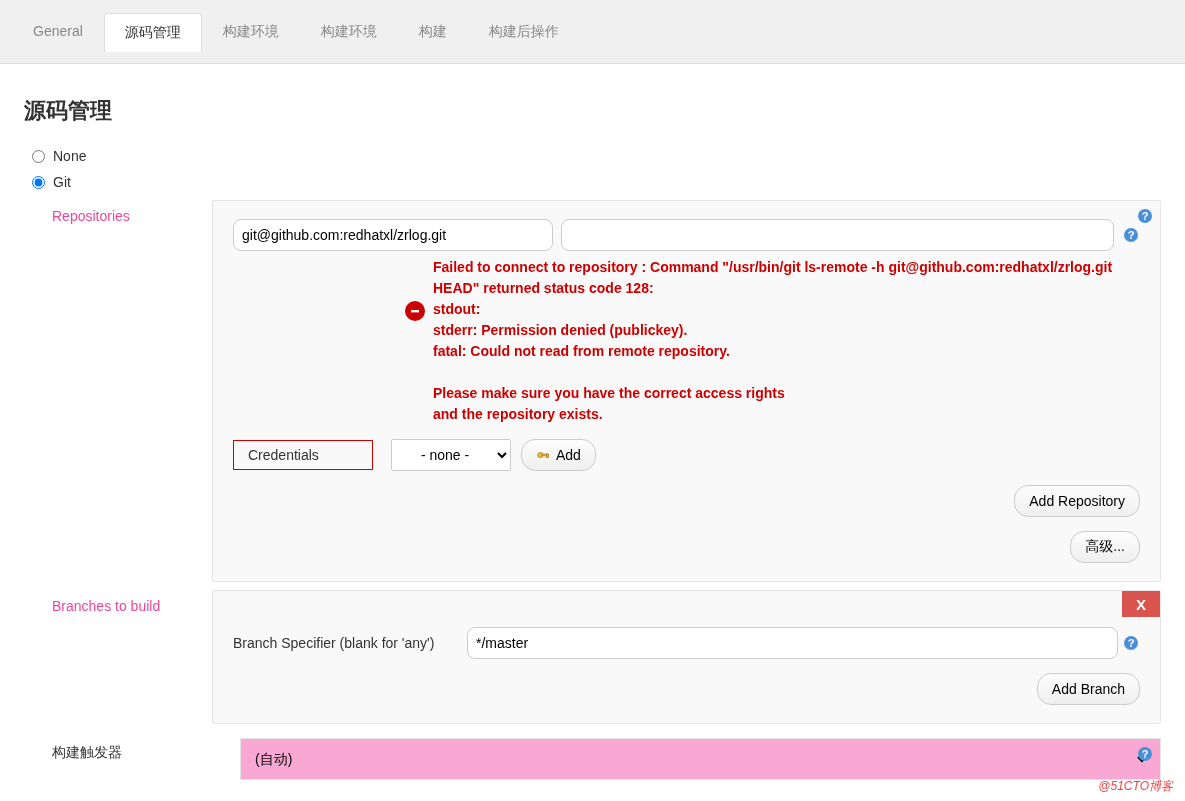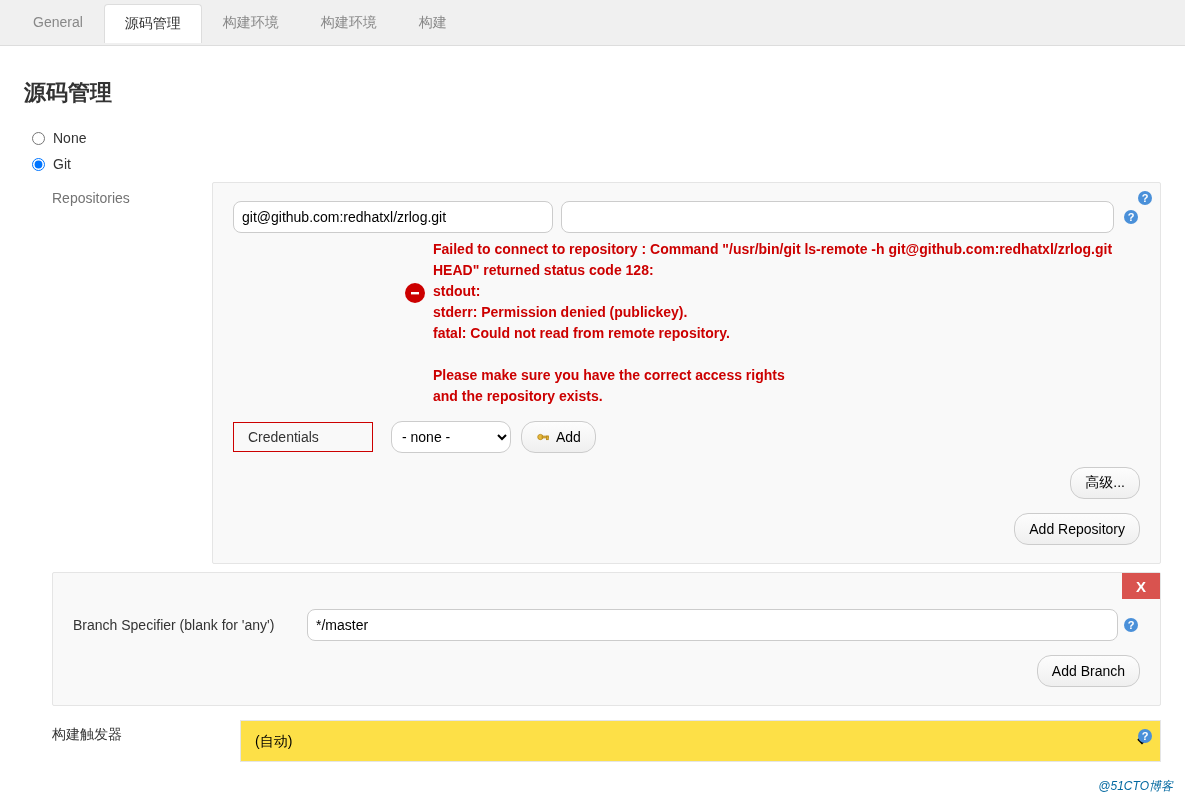--- a/index.html
+++ b/index.html
@@ -7,21 +7,21 @@
   font-family: "Helvetica Neue", Helvetica, Arial, sans-serif;
   font-size: 14px;
   color: #333;
   background: #fff;
   width: 1185px;
 }
 .tabs {
   display: flex;
   border-bottom: 1px solid #ddd;
   background: #f0f0f0;
-  padding: 3px 12px;
+  padding: 12px 12px;
   text-align: right;
 }
 .tab {
   padding: 10px 20px;
   color: #888;
   cursor: pointer;
   border: 1px solid transparent;
   border-bottom: none;
   background: transparent;
   font-size: 14px;
@@ -49,21 +49,21 @@
 .config-block { margin-left: 28px; }
 .row {
   display: flex;
   align-items: flex-start;
   margin: 8px 0;
 }
 .row-label {
   width: 160px;
   padding-top: 8px;
   font-size: 14px;
-  color: #737373;
+  color: #ec4899;
 }
 .group-panel {
   flex: 1;
   background: #f9f9f9;
   border: 1px solid #e5e5e5;
   border-radius: 2px;
   padding: 18px 20px 18px 20px;
   position: relative;
 }
 .help-icon {
@@ -129,26 +129,27 @@
 }
 .error-text {
   color: #cc0000;
   font-weight: bold;
   font-size: 14px;
   line-height: 1.5;
   white-space: pre-line;
 }
 select.cred-select {
   border: 1px solid #ccc;
-  border-radius: 11px;
+  border-radius: 2px;
   height: 32px;
   padding: 4px 6px;
   font-size: 14px;
   min-width: 120px;
   background: #fff;
+  text-align: center;
 }
 .btn {
   background: linear-gradient(#fdfdfd,#efefef);
   border: 1px solid #ccc;
   border-radius: 14px;
   padding: 6px 14px;
   font-size: 14px;
   cursor: pointer;
   display: inline-flex;
   align-items: center;
@@ -190,55 +191,56 @@
   display: flex;
   align-items: flex-start;
   margin-top: 14px;
 }
 .browser-label {
   width: 188px;
   padding-top: 6px;
 }
 .browser-select-wrap {
   flex: 1;
-  background: #fde047;
+  background: #f9a8d4;
   border: 1px solid #e5e5e5;
   border-top: 1px solid #e5e5e5;
   padding: 8px 10px;
   position: relative;
 }
 select.full-select {
   width: 100%;
   border: none;
   background: transparent;
   font-size: 14px;
   height: 24px;
 }
 .watermark {
   position: fixed;
   bottom: 6px;
   right: 12px;
-  color: #0369a1;
+  color: #ef4444;
   font-size: 12px;
   font-style: italic;
 }
 .key-icon {
   width: 14px; height: 14px;
 }
 .cred-row { display:flex; align-items:center; gap:10px; }
 </style>
 </head>
 <body>
 
 <div class="tabs">
   <div class="tab">General</div>
   <div class="tab active">源码管理</div>
   <div class="tab">构建环境</div>
   <div class="tab">构建环境</div>
   <div class="tab">构建</div>
+  <div class="tab">构建后操作</div>
 </div>
 
 <div class="content">
   <h2 class="section-title">源码管理</h2>
 
   <div class="radio-row">
     <input type="radio" name="scm" style="">
     <label>None</label>
   </div>
   <div class="radio-row">
@@ -297,29 +299,30 @@
                   <circle cx="5" cy="8" r="3" fill="#e7b93c" stroke="#b88a1e"></circle>
                   <rect x="7" y="7" width="7" height="2" fill="#e7b93c" stroke="#b88a1e"></rect>
                   <rect x="12" y="7" width="2" height="4" fill="#e7b93c" stroke="#b88a1e"></rect>
                 </svg>
               <span>Add</span>
             </button>
           </div>
         </div>
 
         <div class="btn-row-right">
+          <button class="btn">Add Repository</button>
+        </div>
+        <div class="btn-row-right">
           <button class="btn">高级...</button>
-        </div>
-        <div class="btn-row-right">
-          <button class="btn">Add Repository</button>
         </div>
       </div>
     </div>
 
     <div class="row">
+      <div class="row-label">Branches to build</div>
       <div class="group-panel">
         <button class="delete-x">X</button>
 
         <div class="branch-field-row">
           <div class="branch-label">Branch Specifier (blank for 'any')</div>
           <input type="text" style="flex: 1 1 0%;" value="*/master">
           <span class="help-icon">
             <svg viewBox="0 0 16 16">
                 <circle cx="8" cy="8" r="7" fill="#4a90d9"></circle>
                 <text x="8" y="12" text-anchor="middle" font-size="11" fill="#fff" font-family="Arial" font-weight="bold">?</text>

